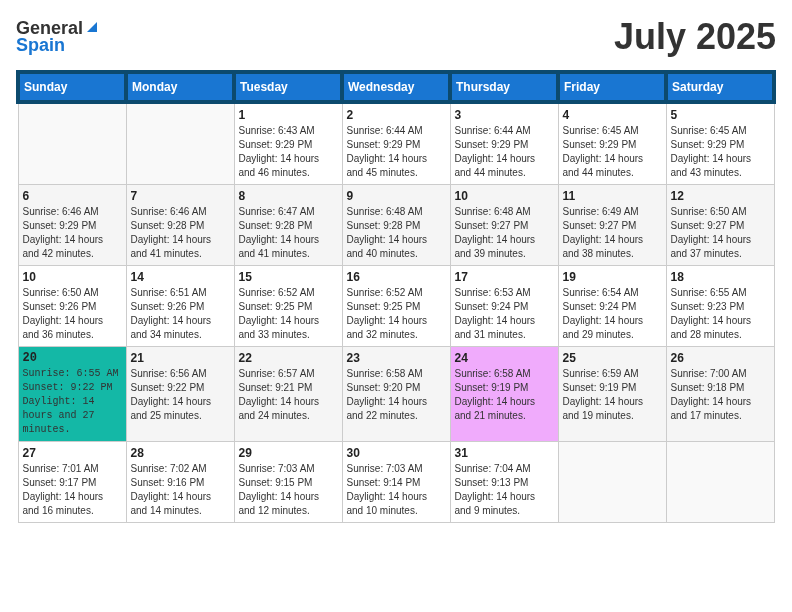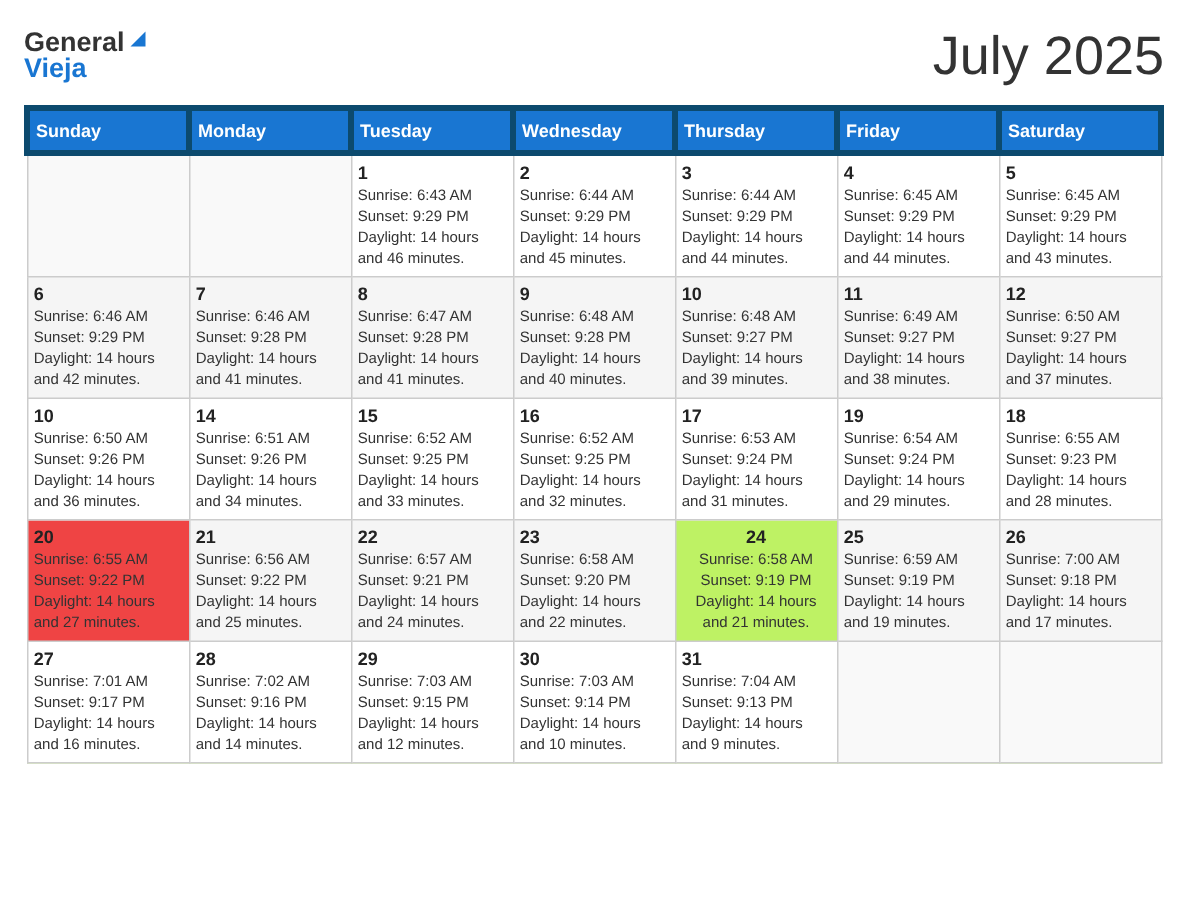--- a/index.html
+++ b/index.html
@@ -23,21 +23,21 @@
     }
     .logo-top-row {
       display: flex;
       align-items: center;
     }
     .title-section {
       text-align: right;
     }
     .month-year {
       font-size: 36px;
-      font-weight: normal;
+      font-weight: bold;
       color: #333;
     }
     .location {
       font-size: 15px;
       color: #555;
     }
     .calendar {
       width: 100%;
       border-collapse: collapse;
       font-size: 11px;
@@ -87,21 +87,21 @@
 <div class="header-section">
   <div class="logo">
     <div class="logo-top-row">
       <span style="font-size:18px;font-weight:bold;color:#333;">General</span>
       <span style="display:inline-block;margin-left:2px;vertical-align:middle;">
         <svg width="14" height="14" viewBox="0 0 14 14">
           <polygon points="2,12 12,12 12,2" fill="#1976d2"></polygon>
         </svg>
       </span>
     </div>
-    <span style="font-size:18px;font-weight:bold;color:#1976d2;margin-top:-4px;">Vieja</span>
+    <span style="font-size:18px;font-weight:bold;color:#1976d2;margin-top:-4px;">Spain</span>
   </div>
   <div class="title-section">
     <div class="month-year">July 2025</div>
   </div>
 </div>
 
 <table class="calendar">
   <thead>
     <tr>
     <th>Sunday</th>
@@ -192,37 +192,37 @@
         <td>
           <span class="day-number">19</span>
           <div class="day-info">Sunrise: 6:54 AM<br>Sunset: 9:24 PM<br>Daylight: 14 hours and 29 minutes.</div>
         </td>
         <td>
           <span class="day-number">18</span>
           <div class="day-info">Sunrise: 6:55 AM<br>Sunset: 9:23 PM<br>Daylight: 14 hours and 28 minutes.</div>
         </td>
       </tr>
       <tr style="background: rgb(245, 245, 245);">
-        <td style="background: #ef4444;">
+        <td style="background: #14b8a6; font-family: Liberation Mono, monospace;">
           <span class="day-number">20</span>
           <div class="day-info">Sunrise: 6:55 AM<br>Sunset: 9:22 PM<br>Daylight: 14 hours and 27 minutes.</div>
         </td>
         <td style="background: rgb(245, 245, 245);">
           <span class="day-number">21</span>
           <div class="day-info">Sunrise: 6:56 AM<br>Sunset: 9:22 PM<br>Daylight: 14 hours and 25 minutes.</div>
         </td>
         <td style="background: rgb(245, 245, 245);">
           <span class="day-number">22</span>
           <div class="day-info">Sunrise: 6:57 AM<br>Sunset: 9:21 PM<br>Daylight: 14 hours and 24 minutes.</div>
         </td>
         <td style="background: rgb(245, 245, 245);">
           <span class="day-number">23</span>
           <div class="day-info">Sunrise: 6:58 AM<br>Sunset: 9:20 PM<br>Daylight: 14 hours and 22 minutes.</div>
         </td>
-        <td style="background: #bef264; text-align: center;">
+        <td style="background: #f0abfc;">
           <span class="day-number">24</span>
           <div class="day-info">Sunrise: 6:58 AM<br>Sunset: 9:19 PM<br>Daylight: 14 hours and 21 minutes.</div>
         </td>
         <td style="background: rgb(245, 245, 245);">
           <span class="day-number">25</span>
           <div class="day-info">Sunrise: 6:59 AM<br>Sunset: 9:19 PM<br>Daylight: 14 hours and 19 minutes.</div>
         </td>
         <td style="background: rgb(245, 245, 245);">
           <span class="day-number">26</span>
           <div class="day-info">Sunrise: 7:00 AM<br>Sunset: 9:18 PM<br>Daylight: 14 hours and 17 minutes.</div>

